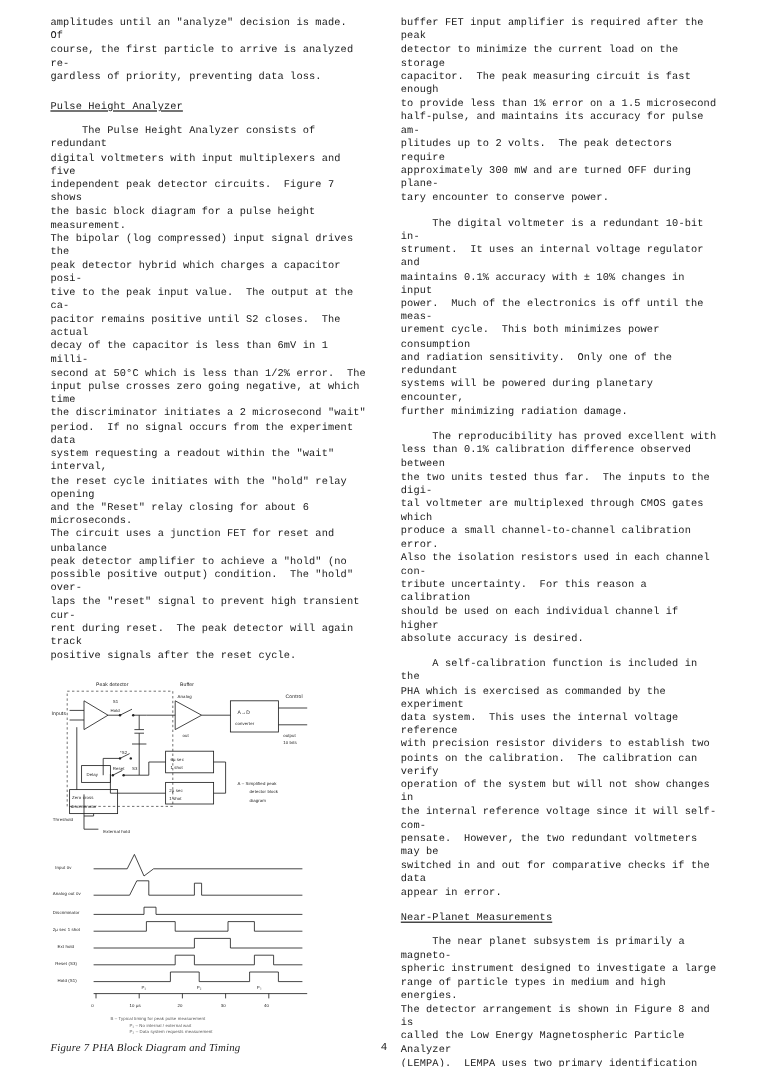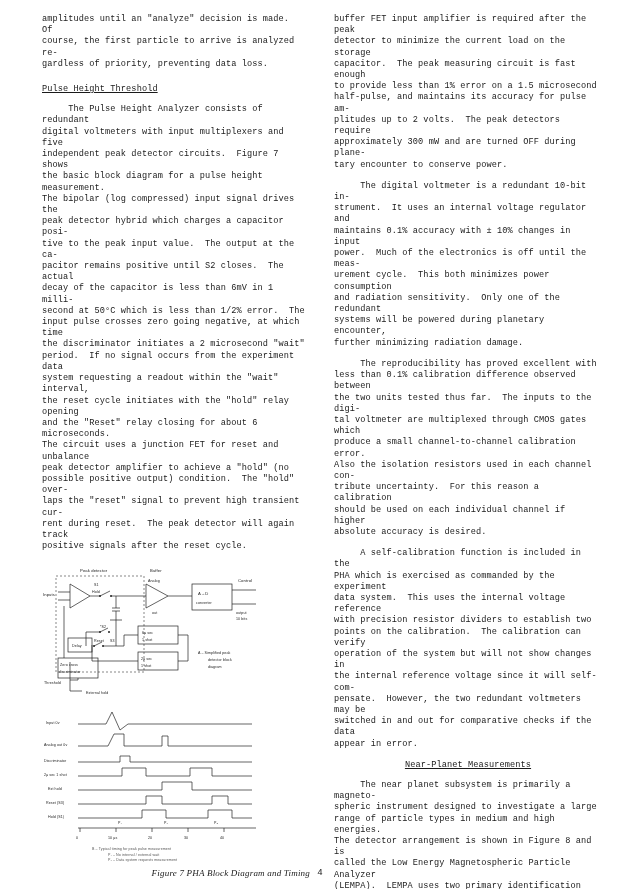--- a/index.html
+++ b/index.html
@@ -35,32 +35,32 @@
     margin: 0 0 10px 0;
     text-align: left;
     white-space: pre-wrap;
   }
   .heading {
     margin: 14px 0 9px 0;
     text-decoration: underline;
     font-size: 8.6px;
   }
   .heading.center {
-    text-align: center;
+    text-align: left;
     text-decoration: none;
     margin-top: 2px;
   }
   .heading.center span {
     text-decoration: underline;
   }
   .figcap {
     font-family: "Liberation Serif", "DejaVu Serif", serif;
     font-style: italic;
     font-size: 9px;
-    text-align: right;
+    text-align: left;
     margin: 6px 0 12px 0;
     letter-spacing: 0.2px;
   }
   .pagenum {
     position: absolute;
     left: 0;
     top: 868px;
     width: 640px;
     text-align: center;
     font-size: 9px;
@@ -80,21 +80,21 @@
 <body>
 
 <div class="page">
 
   <div class="col col-left">
 
     <p class="body">amplitudes until an "analyze" decision is made.  Of
 course, the first particle to arrive is analyzed re-
 gardless of priority, preventing data loss.</p>
 
-    <div class="heading">Pulse Height Threshold</div>
+    <div class="heading">Pulse Height Analyzer</div>
 
     <p class="body">     The Pulse Height Analyzer consists of redundant
 digital voltmeters with input multiplexers and five
 independent peak detector circuits.  Figure 7 shows
 the basic block diagram for a pulse height measurement.
 The bipolar (log compressed) input signal drives the
 peak detector hybrid which charges a capacitor posi-
 tive to the peak input value.  The output at the ca-
 pacitor remains positive until S2 closes.  The actual
 decay of the capacitor is less than 6mV in 1 milli-

